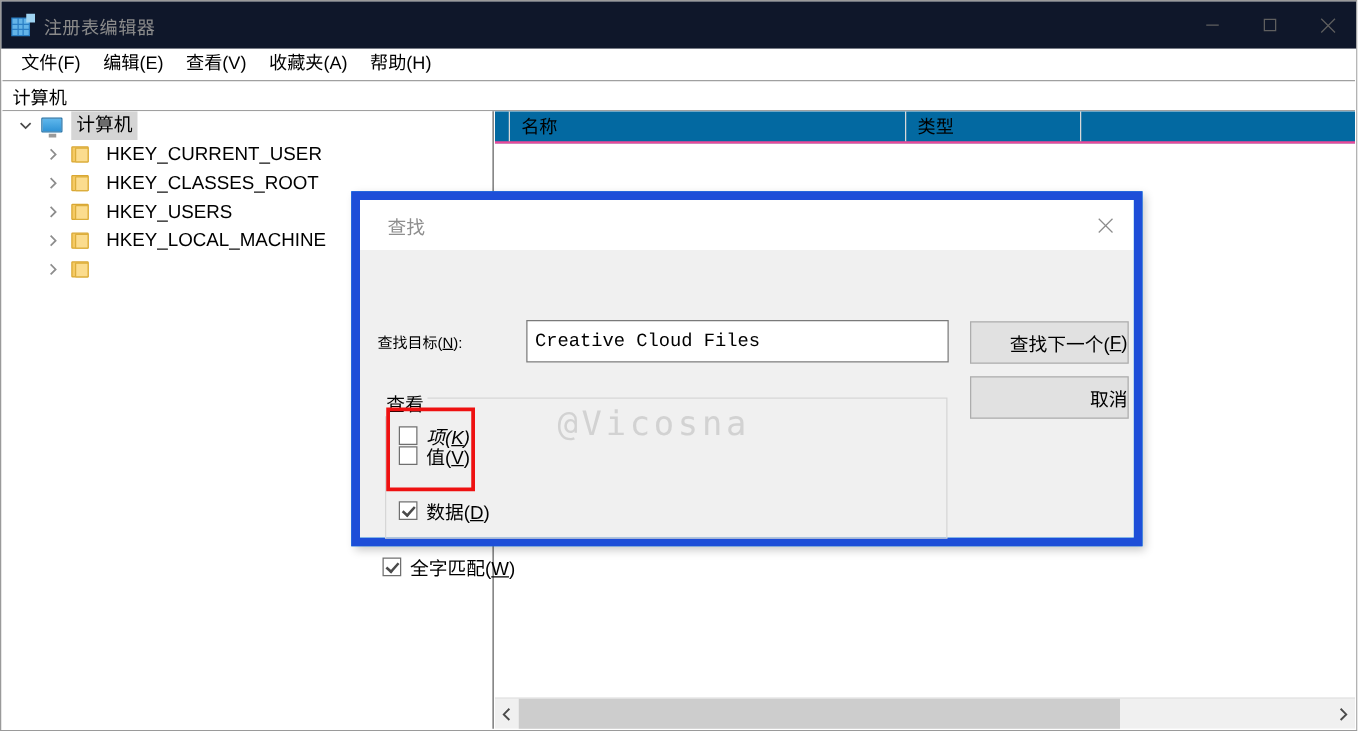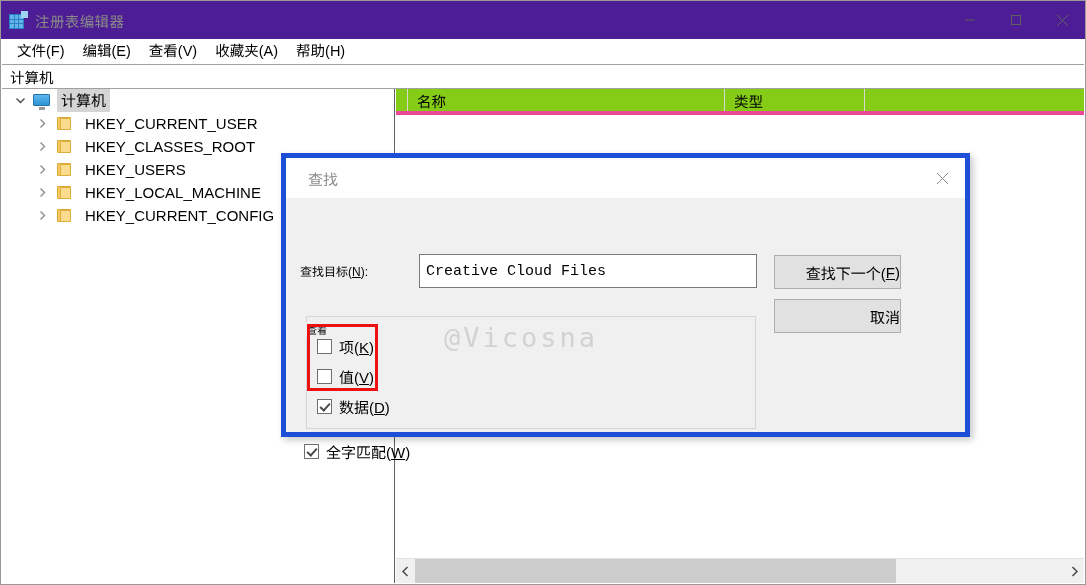--- a/index.html
+++ b/index.html
@@ -16,21 +16,21 @@
     position:absolute;left:0;top:0;width:1086px;height:585px;
     background:#ffffff;
     border:1px solid #9a9a9a;
     box-sizing:border-box;
     overflow:hidden;
   }
 
   
   #titlebar{
     position:absolute;left:0;top:0;right:0;height:38px;
-    background:#4c1d95;
+    background:#0f172a;
     display:flex;align-items:center;
   }
   #app-icon{
     width:18px;height:18px;margin-left:8px;margin-right:8px;
     position:relative;flex:0 0 auto;
   }
   #app-icon .grid{
     position:absolute;left:0;top:3px;width:15px;height:15px;
     background:#2b7fc4;
     display:grid;grid-template-columns:1fr 1fr 1fr;grid-template-rows:1fr 1fr 1fr;
@@ -75,21 +75,21 @@
     position:absolute;left:1px;top:88px;width:393px;bottom:1px;
     background:#ffffff;border-right:1px solid #616161;
     box-sizing:border-box;overflow:hidden;
   }
   #list-pane{
     position:absolute;left:395px;top:88px;right:1px;bottom:1px;
     background:#ffffff;box-sizing:border-box;overflow:hidden;
   }
   #list-header{
     position:absolute;left:0;top:0;right:0;height:26px;
-    background:#84cc16;border-bottom:4px solid #ec4899;
+    background:#0369a1;border-bottom:2px solid #ec4899;
     display:flex;box-sizing:border-box;
   }
   #list-header .spacer{width:12px;border-right:1px solid #d8d8d8;box-sizing:border-box;}
   .col-head{
     border-right:1px solid #d8d8d8;box-sizing:border-box;
     font-size:14.5px;padding-left:9px;line-height:26px;color:#000;white-space:nowrap;
   }
   #col-name{width:318px;}
   #col-type{width:140px;}
   #col-data{width:220px;border-right:none;margin-top:32px;}
@@ -145,23 +145,23 @@
     background:#fbdc8e;border:1px solid #dcae3c;box-sizing:border-box;border-radius:1px;
   }
   .node-label{line-height:23px;}
   .node-label.selected{background:#d5d5d5;padding:0 4px;}
   .lvl0{padding-left:6px;}
   .lvl1{padding-left:28px;}
   .child-label{padding-left:6px;}
 
   
   #find-dialog{
-    position:absolute;left:280px;top:152px;width:689px;height:284px;
+    position:absolute;left:280px;top:152px;width:633px;height:284px;
     background:#0ea5e9;
-    border:5px solid #1d4ed8;
+    border:7px solid #1d4ed8;
     box-shadow:3px 3px 7px rgba(0,0,0,.22);
     box-sizing:border-box;
   }
   #dlg-titlebar{
     position:absolute;left:0;top:0;right:0;height:40px;
     background:#ffffff;display:flex;align-items:center;box-sizing:border-box;
   }
   #dlg-title{
     color:#8e8e8e;font-size:15px;padding-left:22px;white-space:nowrap;
   }
@@ -189,29 +189,29 @@
     display:flex;align-items:center;justify-content:flex-end;
   }
   #btn-findnext{top:57px;}
   #btn-cancel{top:101px;}
 
   #group-view{
     position:absolute;left:20px;top:118px;width:450px;height:113px;
     border:1px solid #d6d6d6;box-sizing:border-box;
   }
   #group-legend{
-    position:absolute;left:18px;top:124px;background:#f0f0f0;
-    padding:0 3px;font-size:10px;color:#000;
+    position:absolute;left:18px;top:112px;background:#f0f0f0;
+    padding:0 3px;font-size:15px;color:#000;
   }
   .cbrow{
     position:absolute;left:31px;display:flex;align-items:center;
     font-size:15px;color:#000;white-space:nowrap;
   }
-  #cb-key{top:138px;}
-  #cb-value{top:168px;}
+  #cb-key{top:138px;font-style:italic;}
+  #cb-value{top:154px;}
   #cb-data{top:198px;}
   #cb-whole{position:absolute;left:18px;top:243px;display:flex;align-items:center;font-size:15px;}
   .box{
     width:15px;height:15px;background:#ffffff;border:1px solid #6f6f6f;
     box-sizing:border-box;margin-right:7px;flex:0 0 auto;position:relative;
   }
   .box.checked:after{
     content:"";position:absolute;left:4px;top:1px;width:4px;height:8px;
     border:solid #4a4a4a;border-width:0 2px 2px 0;transform:rotate(42deg);
   }
@@ -358,21 +358,20 @@
         <svg width="11" height="11" viewBox="0 0 11 11">
             <polyline points="3.5,1.5 7.5,5.5 3.5,9.5" fill="none" stroke="#8d8d8d" stroke-width="1.4"></polyline>
           </svg>
       </span>
       <span class="node-icon">
           <span class="folder">
             <span class="back"></span>
             <span class="front"></span>
           </span>
         </span>
-      <span class="node-label child-label">HKEY_CURRENT_CONFIG</span>
     </div>
   </div>
 
   <div id="list-pane">
     <div id="list-header">
       <div class="spacer"></div>
       <div class="col-head" id="col-name">名称</div>
       <div class="col-head" id="col-type">类型</div>
       <div class="col-head" id="col-data">数据</div>
     </div>

